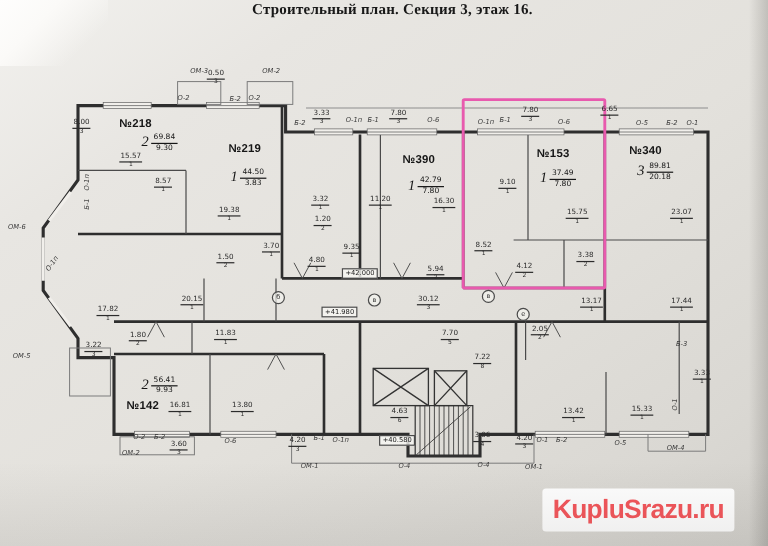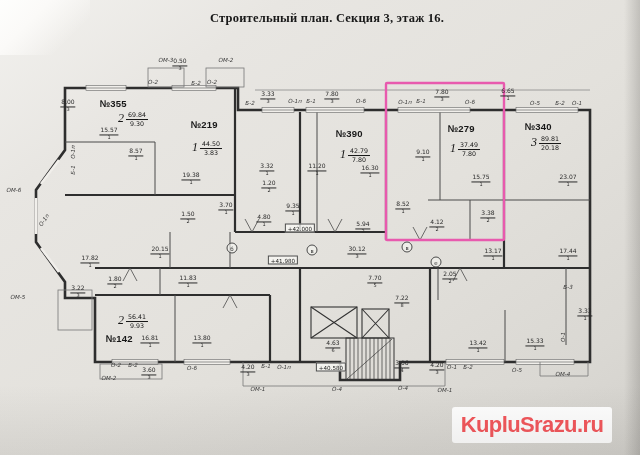--- a/index.html
+++ b/index.html
@@ -7,21 +7,21 @@
     background:linear-gradient(145deg,#f2f1ee 0%,#e8e6e2 22%,#e3e1dc 55%,#dad8d3 85%,#d3d1cc 100%);
     font-family:"DejaVu Sans",sans-serif;}
   .corner-light{position:absolute;left:0;top:0;width:90px;height:55px;
     background:linear-gradient(135deg,#fefefd 0%,#fbfaf8 35%,rgba(250,250,248,0) 75%);}
   .edge-shadow{position:absolute;right:0;top:0;width:16px;height:100%;
     background:linear-gradient(90deg,rgba(0,0,0,0),rgba(90,88,84,0.25));}
   .bottom-shade{position:absolute;left:0;bottom:0;width:100%;height:70px;
     background:linear-gradient(180deg,rgba(0,0,0,0),rgba(80,78,74,0.10));}
   svg.plan{position:absolute;left:0;top:0;}
   #labels{position:absolute;left:0;top:0;width:640px;height:455px;}
-  .title{position:absolute;left:327px;top:18px;transform:translate(-50%,-50%);
+  .title{position:absolute;left:327px;top:8px;transform:translate(-50%,-50%);
     font:bold 12.5px "Liberation Serif",serif;color:#181818;white-space:nowrap;letter-spacing:.2px;}
   .subtitle{position:absolute;left:390px;top:80px;transform:translate(-50%,-50%);
     font:bold 7.6px "Liberation Sans",sans-serif;color:#252525;white-space:nowrap;}
   .dim{position:absolute;font-size:6px;line-height:1;color:#2b2b2b;text-align:center;white-space:nowrap;}
   .dim .n{display:block;border-bottom:0.8px solid #2b2b2b;padding:0 1px 0.5px;}
   .dim .d{display:block;font-size:5px;padding-top:0.6px;}
   .tag{position:absolute;font:italic 5.6px "DejaVu Sans",sans-serif;color:#3a3a3a;white-space:nowrap;}
   .elev{position:absolute;font-size:5.6px;color:#222;border:0.8px solid #4a4a4a;
     background:rgba(248,247,244,.8);padding:0.5px 2px;white-space:nowrap;}
   .bub{position:absolute;width:9px;height:9px;border:0.8px solid #4a4a4a;border-radius:50%;
@@ -312,21 +312,21 @@
       <div class="tag" style="left: 563px; top: 374px; transform: translate(-50%, -50%);">ОМ-4</div>
       <div class="tag" style="left: 568px; top: 287px; transform: translate(-50%, -50%);">Б-3</div>
       <div class="tag" style="left: 563px; top: 337px; transform: translate(-50%, -50%) rotate(-90deg);">О-1</div>
       <div class="elev" style="left: 300px; top: 228px; transform: translate(-50%, -50%);">+42.000</div>
       <div class="elev" style="left: 283px; top: 260px; transform: translate(-50%, -50%);">+41.980</div>
       <div class="elev" style="left: 331px; top: 367px; transform: translate(-50%, -50%);">+40.580</div>
       <div class="bub" style="left: 232px; top: 248px; transform: translate(-50%, -50%);">б</div>
       <div class="bub" style="left: 312px; top: 250px; transform: translate(-50%, -50%);">в</div>
       <div class="bub" style="left: 407px; top: 247px; transform: translate(-50%, -50%);">в</div>
       <div class="bub" style="left: 436px; top: 262px; transform: translate(-50%, -50%);">е</div>
-      <div class="apt-id" style="left: 113px; top: 103px; transform: translate(-50%, -50%);">№355</div>
+      <div class="apt-id" style="left: 113px; top: 103px; transform: translate(-50%, -50%);">№218</div>
       <div class="apt-frac" style="left: 133px; top: 119px; transform: translate(-50%, -50%);">
         <span class="rm">2</span>
         <span class="fr">
           <span class="top">69.84</span>
           <span class="bot">9.30</span>
         </span>
       </div>
       <div class="apt-id" style="left: 204px; top: 124px; transform: translate(-50%, -50%); text-align: center;">№219</div>
       <div class="apt-frac" style="left: 207px; top: 148px; transform: translate(-50%, -50%);">
         <span class="rm">1</span>
@@ -336,21 +336,21 @@
         </span>
       </div>
       <div class="apt-id" style="left: 349px; top: 133px; transform: translate(-50%, -50%);">№390</div>
       <div class="apt-frac" style="left: 355px; top: 155px; transform: translate(-50%, -50%);">
         <span class="rm">1</span>
         <span class="fr">
           <span class="top">42.79</span>
           <span class="bot">7.80</span>
         </span>
       </div>
-      <div class="apt-id" style="left: 461px; top: 128px; transform: translate(-50%, -50%);">№279</div>
+      <div class="apt-id" style="left: 461px; top: 128px; transform: translate(-50%, -50%);">№153</div>
       <div class="apt-frac" style="left: 465px; top: 149px; transform: translate(-50%, -50%);">
         <span class="rm">1</span>
         <span class="fr">
           <span class="top">37.49</span>
           <span class="bot">7.80</span>
         </span>
       </div>
       <div class="apt-id" style="left: 538px; top: 126px; transform: translate(-50%, -50%);">№340</div>
       <div class="apt-frac" style="left: 546px; top: 143px; transform: translate(-50%, -50%);">
         <span class="rm">3</span>

